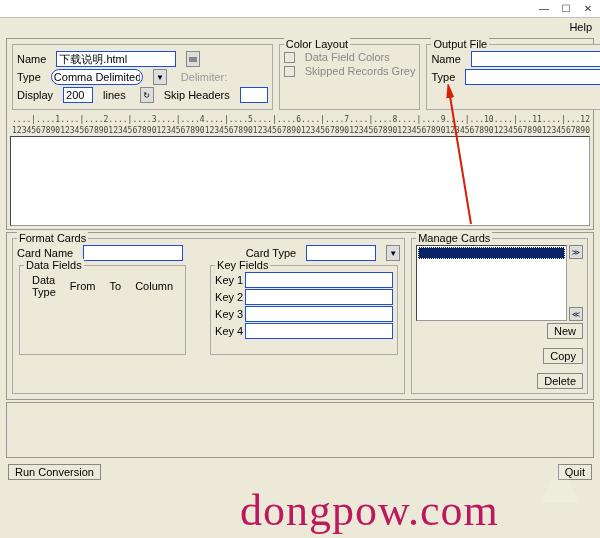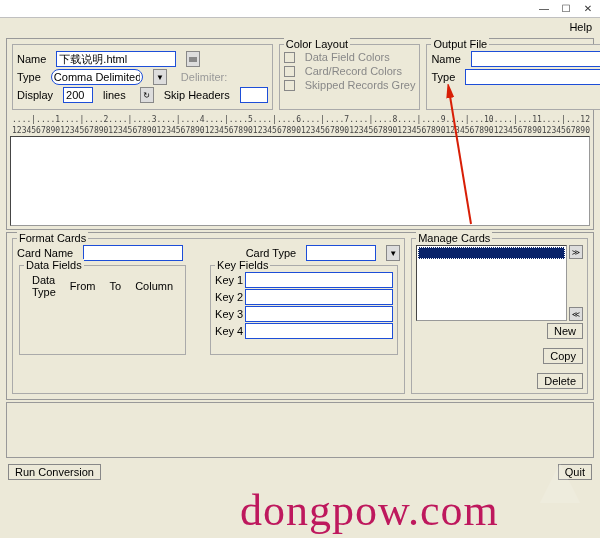--- a/index.html
+++ b/index.html
@@ -161,24 +161,20 @@
         <span class="lbl">Skip Headers</span>
         <input class="tf" style="width: 28px;" value="">
       </div>
     </div>
 
     <div class="group topmid">
       <div class="legend">Color Layout</div>
       <div class="row">
           <span class="chk"></span>
           <span class="lbl" style="color:#888">Data Field Colors</span>
-        </div>
-      <div class="row">
-          <span class="chk"></span>
-          <span class="lbl" style="color:#888">Card/Record Colors</span>
         </div>
       <div class="row">
           <span class="chk"></span>
           <span class="lbl" style="color:#888">Skipped Records Grey</span>
         </div>
     </div>
 
     <div class="group topright">
       <div class="legend">Output File</div>
       <div class="row">

